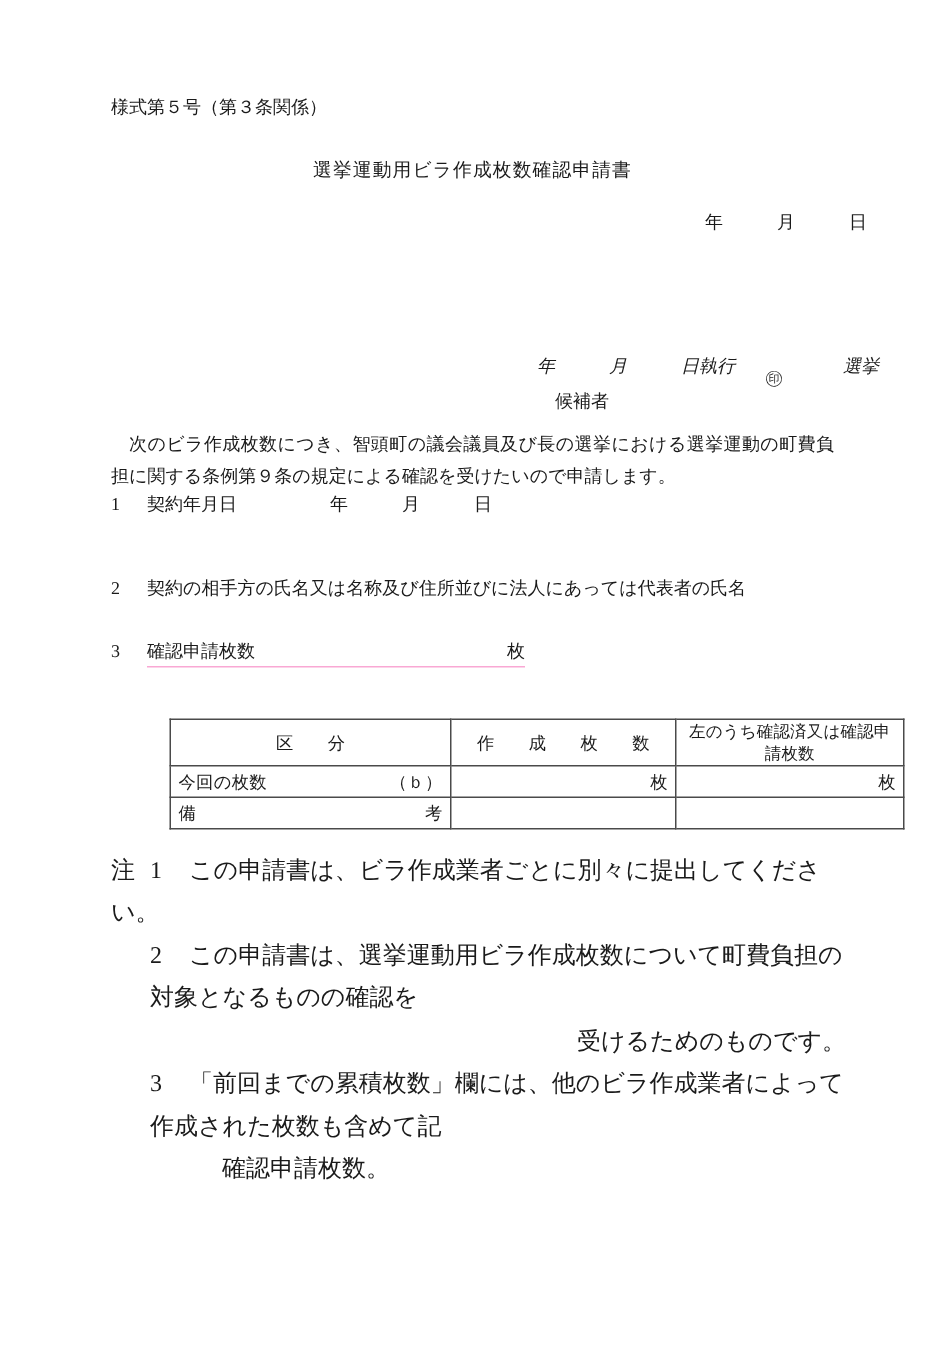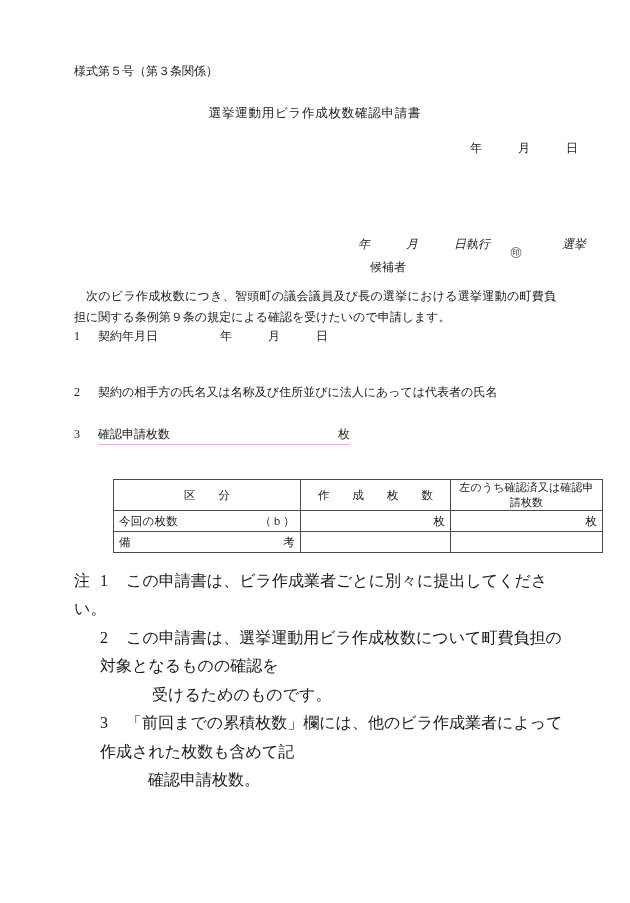--- a/index.html
+++ b/index.html
@@ -168,20 +168,21 @@
   #notes .n-rest {
     padding-left: 26px;
   }
   #notes .note-body {
     display: inline;
   }
   #notes .hang {
     display: block;
     padding-left: 52px;
     text-indent: 0;
+    text-align: right;
   }
   #notes .hang-2 {
     display: block;
     padding-left: 48px;
   }
 </style>
 </head>
 <body>
 
 <div class="page">

